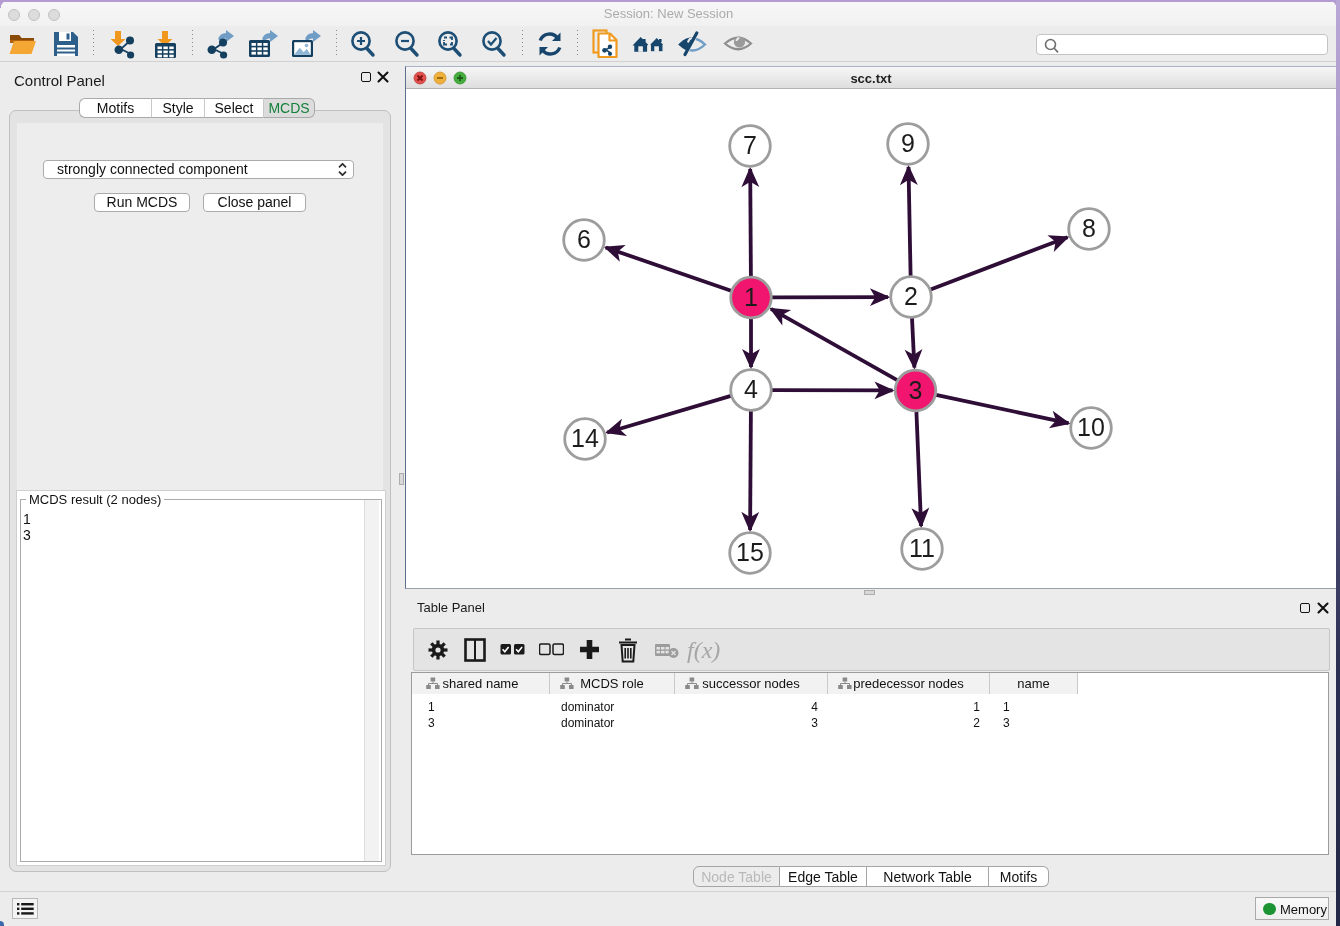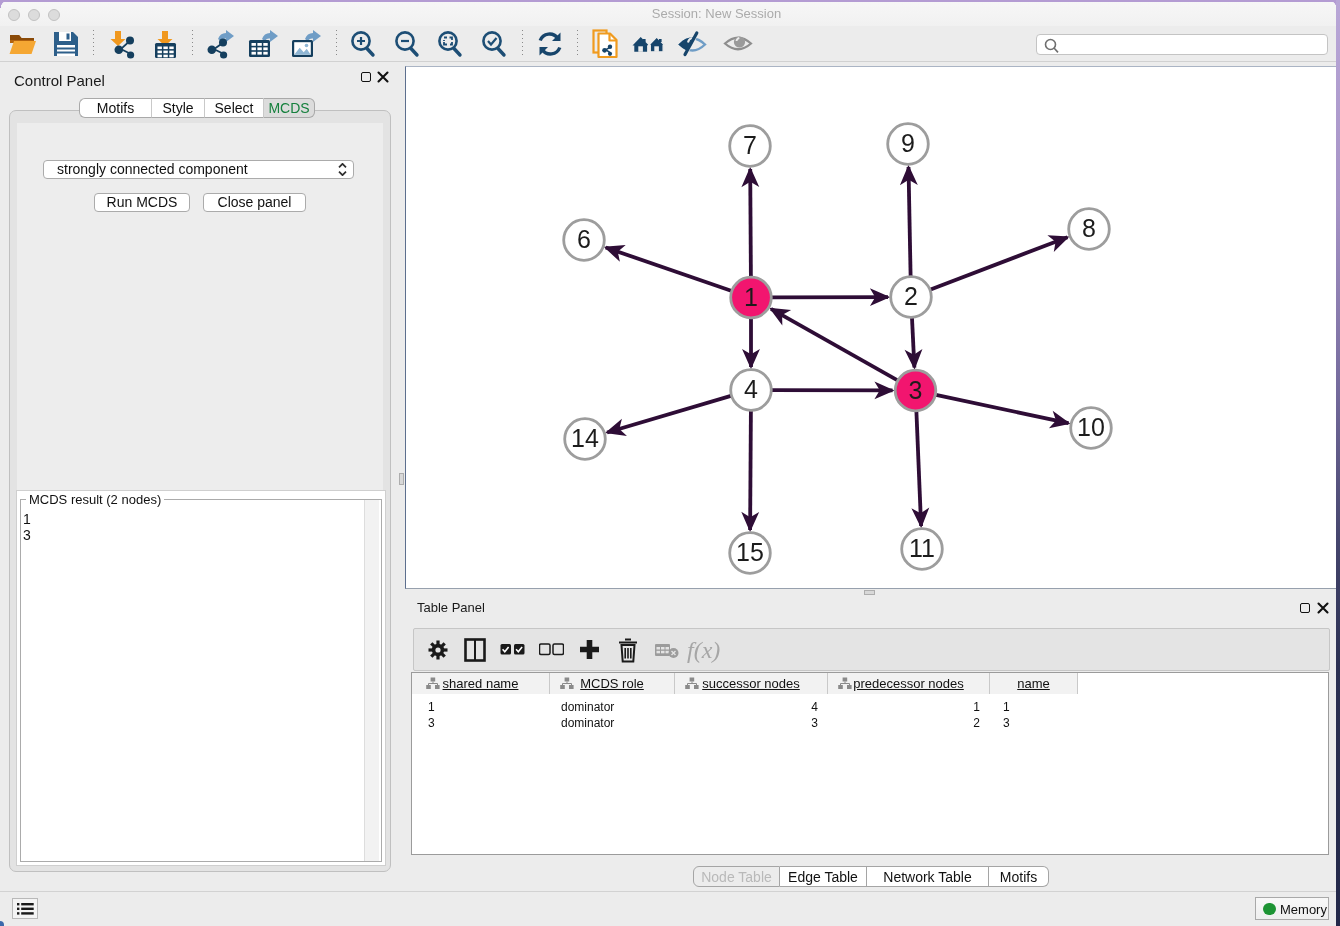--- a/index.html
+++ b/index.html
@@ -6,21 +6,21 @@
   html,body { width:1340px; height:926px; overflow:hidden; font-family:"Liberation Sans",sans-serif; }
   body { background:#ececec; position:relative; }
   .abs { position:absolute; }
   
   #wp-top { left:0; top:0; width:1340px; height:2px; background:#b49cd3; }
   #wp-right { right:0; top:0; width:4px; height:926px;
     background:linear-gradient(#b9a7d7 0%, #a693c6 22%, #756b9d 42%, #46466e 58%, #2b3052 72%, #232849 100%); }
   
   #win { left:0; top:0; width:1337px; height:926px; background:#ececec; border-radius:5px 5px 0 0; overflow:hidden; }
   
-  #titlebar { left:0; top:0; width:1337px; height:26px; background:linear-gradient(#f7f7f7,#f1f1f1);padding-left:48px; }
+  #titlebar { left:0; top:0; width:1337px; height:26px; background:linear-gradient(#f7f7f7,#f1f1f1); }
   .tl { position:absolute; top:9px; width:12px; height:12px; border-radius:50%; background:#dcdcdc; border:1px solid #c2c2c2; }
   #title-text { width:1337px; top:6px; text-align:center; font-size:13px; color:#ababab; }
   
   #toolbar { left:0; top:26px; width:1337px; height:36px; background:#ececec; border-bottom:1px solid #d1d1d1; }
   .tbi { position:absolute; top:3px; }
   .tbsep { position:absolute; top:4px; width:1px; height:26px;
      background-image:repeating-linear-gradient(#8a8a8a 0 1px, transparent 1px 4px); }
   #searchbox { position:absolute; left:1036px; top:34px; width:292px; height:21px; background:#fff; border:1px solid #c4c4c4; border-radius:4px; }
   
   #cp-title { left:14px; top:72px; font-size:15px; color:#1a1a1a; }
@@ -36,21 +36,21 @@
   #mcds-legend { left:26px; top:492px; font-size:13px; color:#111; background:#fff; padding:0 3px; }
   #mcds-scroll { left:364px; top:500px; width:15px; height:361px; background:#f2f2f2; border-left:1px solid #ddd; }
   
   #netframe { left:405px; top:66px; width:932px; height:523px; border:1px solid #5d6f8e; border-top-color:#aab4c4; border-bottom-color:#97a0ad; background:#fff; }
   #net-titlebar { left:0; top:0; width:930px; height:22px; background:linear-gradient(#f6f6f6,#dedede); border-bottom:1px solid #b4b4b4; }
   #net-title { width:930px; top:4px; text-align:center; font-size:13px; font-weight:bold; color:#222; }
   
   #tp-title { left:417px; top:600px; font-size:13px; color:#1a1a1a; }
   #tp-toolbar { left:413px; top:628px; width:917px; height:43px; background:#e4e4e4; border:1px solid #c6c6c6; border-radius:2px; }
   #tp-table { left:411px; top:672px; width:918px; height:183px; background:#fff; border:1px solid #9b9b9b; }
-  .th { position:absolute; top:0; height:21px; background:#f2f2f2; border-right:1px solid #c9c9c9; font-size:13px; color:#111; text-align:center; line-height:21px;text-decoration:underline; }
+  .th { position:absolute; top:0; height:21px; background:#f2f2f2; border-right:1px solid #c9c9c9; font-size:13px; color:#111; text-align:center; line-height:21px; }
   .td { position:absolute; font-size:12px; color:#111; height:16px; line-height:16px; }
   .hic { position:absolute; top:4px; }
   
   .btab { position:absolute; top:866px; height:21px; background:#fff; border:1px solid #a5a5a5; font-size:14px; text-align:center; line-height:20px; color:#111; }
   #statusline { left:0; top:891px; width:1337px; height:1px; background:#d2d2d2; }
   #listbtn { left:12px; top:898px; width:26px; height:21px; background:#f4f4f4; border:1px solid #b9b9b9; }
   #membtn { left:1255px; top:897px; width:74px; height:23px; background:linear-gradient(#f8f8f8,#efefef); border:1px solid #a9a9a9; font-size:13px; color:#111; }
 </style>
 </head>
 <body>
@@ -256,20 +256,31 @@
   <div class="btn" style="left:94px; top:193px; width:96px;">Run MCDS</div>
   <div class="btn" style="left:203px; top:193px; width:103px;">Close panel</div>
   <div id="mcds-box" class="abs"></div>
   <div class="abs" style="left:20px; top:499px; width:362px; height:363px; border:1px solid #ababab;"></div>
   <div id="mcds-scroll" class="abs"></div>
   <div id="mcds-legend" class="abs">MCDS result (2 nodes)</div>
   <div class="td" style="left:23px; top:511px; font-size:14px;">1</div>
   <div class="td" style="left:23px; top:527px; font-size:14px;">3</div>
 
   <div id="netframe" class="abs">
+    <div id="net-titlebar" class="abs">
+      <svg width="70" height="22" viewBox="0 0 70 22" style="position:absolute; left:0; top:0;">
+        <circle cx="14" cy="11" r="6" fill="#e4504e" stroke="#b83b39" stroke-width="0.8"></circle>
+        <path d="M11.5 8.5 l5 5 M16.5 8.5 l-5 5" stroke="#7e1210" stroke-width="1.8"></path>
+        <circle cx="34" cy="11" r="6" fill="#f0b03c" stroke="#cf9026" stroke-width="0.8"></circle>
+        <path d="M31 11 h6" stroke="#95640a" stroke-width="1.8"></path>
+        <circle cx="54" cy="11" r="6" fill="#45ad3d" stroke="#35912e" stroke-width="0.8"></circle>
+        <path d="M51 11 h6 M54 8 v6" stroke="#1c5c17" stroke-width="1.8"></path>
+      </svg>
+      <div id="net-title" class="abs">scc.txt</div>
+    </div>
     <svg id="graph" style="position:absolute; left:0; top:22px;" width="930" height="499" viewBox="0 0 930 499">
       <defs>
         <marker id="arr" viewBox="0 0 10 10" refX="9" refY="5" markerWidth="5.6" markerHeight="5.6" orient="auto-start-reverse">
           <path d="M0.5,0.8 L10,5 L0.5,9.2 L3,5 z" fill="#2e0d36"></path>
         </marker>
       </defs>
       <g stroke="#2e0d36" stroke-width="3.8" marker-end="url(#arr)">
       <line x1="344.9" y1="187.5" x2="344.2" y2="80.0"></line>
       <line x1="325.1" y1="201.7" x2="199.7" y2="158.5"></line>
       <line x1="366.0" y1="208.4" x2="482.0" y2="208.1"></line>

